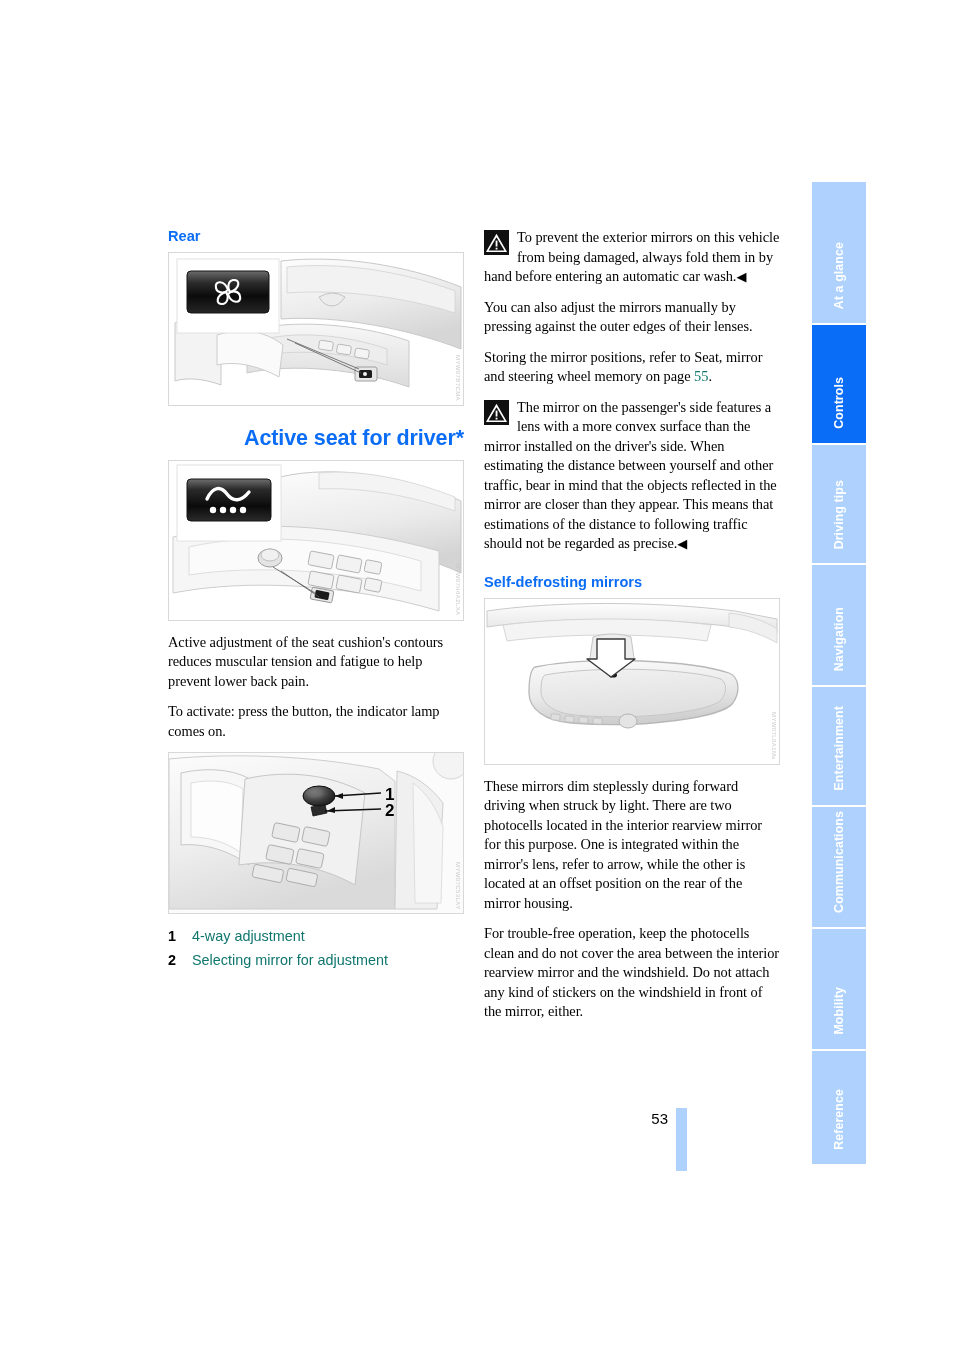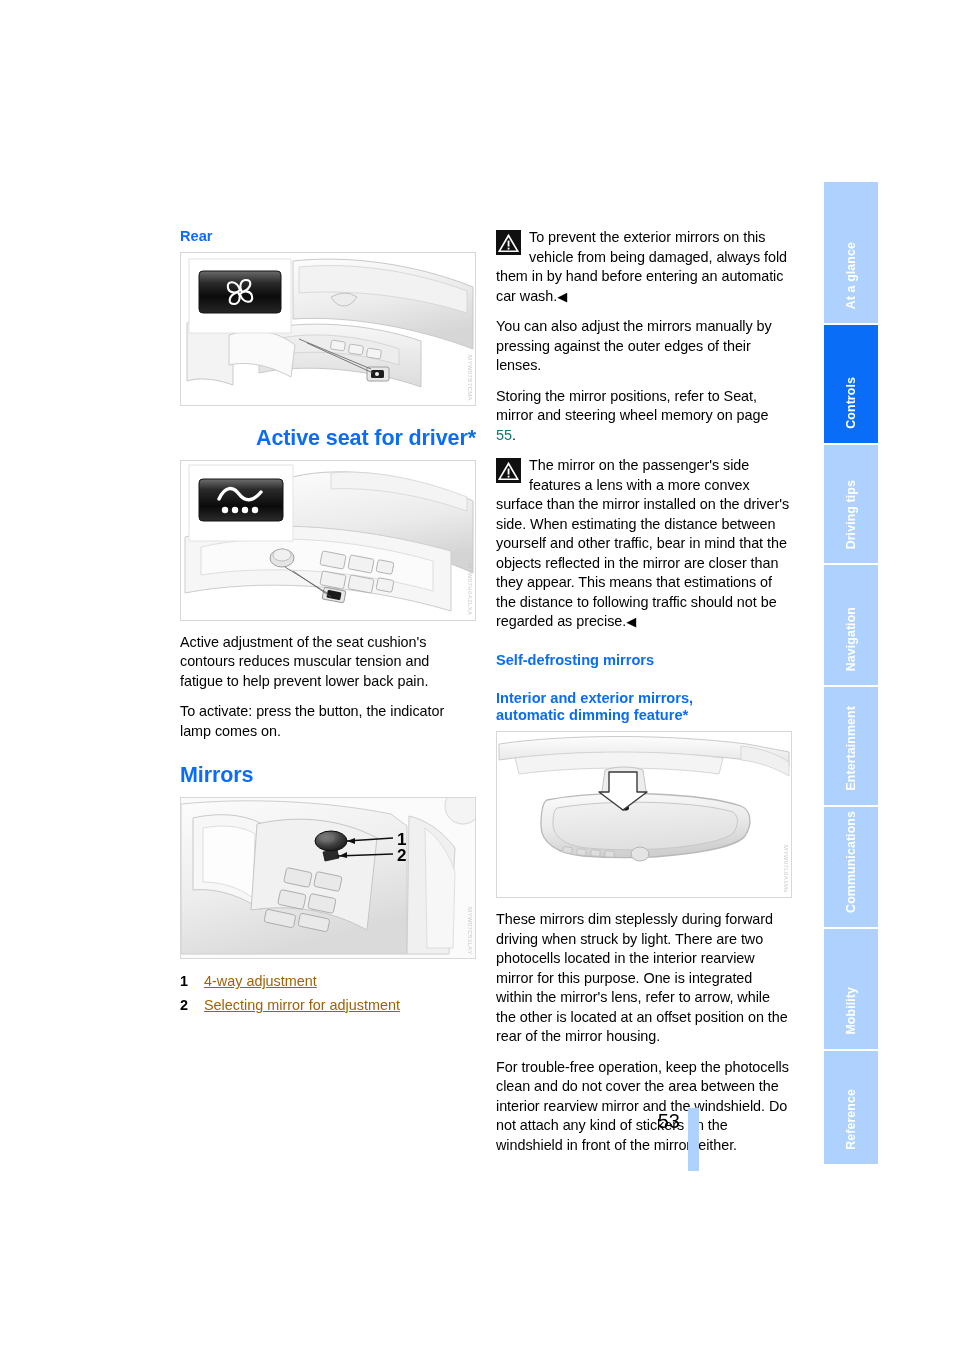--- a/index.html
+++ b/index.html
@@ -9,21 +9,21 @@
   }
   body {
     width: 954px;
     height: 1351px;
     position: relative;
     font-family: "Liberation Sans", sans-serif;
     overflow: hidden;
   }
   .page {
     position: absolute;
-    left: 12px; top: 0;
+    left: 0; top: 0;
     width: 818px;
     height: 1351px;
     background: #ffffff;
   }
 
   
   .col {
     position: absolute;
     top: 228px;
     width: 296px;
@@ -46,20 +46,21 @@
     color: #0b6df5;
     margin: 0 0 6px 0;
     line-height: 1.22;
   }
   p.body {
     font-size: 14.4px;
     color: #000000;
     margin: 0 0 11px 0;
     line-height: 1.355;
     letter-spacing: -0.05px;
+    font-family: Liberation Serif, serif;
   }
   p.body:last-child { margin-bottom: 0; }
 
   .warn-para {
     position: relative;
     padding-left: 0;
   }
   .warn-icon {
     float: left;
     width: 25px;
@@ -98,21 +99,21 @@
     display: flex;
     font-size: 14.4px;
     line-height: 1.5;
     margin-bottom: 2px;
   }
   .legend-num {
     font-weight: bold;
     width: 24px;
     flex: 0 0 24px;
   }
-  .legend-txt { color: #a16207; text-decoration: underline; }
+  .legend-txt { color: #0f766e; }
 
   
   .sidebar {
     position: absolute;
     left: 812px;
     top: 182px;
     width: 54px;
     height: 986px;
   }
   .tab {
@@ -137,21 +138,21 @@
   }
   .tab.active .tab-label { color: #ffffff; }
 
   
   .pagenum {
     position: absolute;
     left: 610px;
     top: 1110px;
     width: 58px;
     text-align: right;
-    font-size: 20px;
+    font-size: 15px;
     color: #000;
   }
   .pagebar {
     position: absolute;
     left: 676px;
     top: 1108px;
     width: 11px;
     height: 63px;
     background: #aed2fd;
   }
@@ -275,21 +276,20 @@
           <circle cx="4" cy="12" r="3.2" fill="#ffffff"></circle>
           <circle cx="14" cy="12" r="3.2" fill="#ffffff"></circle>
         </g>
       </svg>
       <div class="fig-wm">MYW07H6A2LXA</div>
     </div>
 
     <p class="body">Active adjustment of the seat cushion's contours reduces muscular tension and fatigue to help prevent lower back pain.</p>
     <p class="body">To activate: press the button, the indicator lamp comes on.</p>
 
-    <h2 class="sec-title" style="margin-top:22px;">Mirrors</h2>
 
 
     <div class="fig" style="height:160px;">
       <svg width="294" height="160" viewBox="0 0 294 160">
         <defs>
           <linearGradient id="doorG" x1="0" y1="0" x2="0.4" y2="1">
             <stop offset="0%" stop-color="#fcfcfc"></stop>
             <stop offset="55%" stop-color="#eeeeee"></stop>
             <stop offset="100%" stop-color="#dadada"></stop>
           </linearGradient>
@@ -374,24 +374,20 @@
         <polygon points="13,4 24,23 2,23" fill="#ffffff"></polygon>
         <polygon points="13,7.5 21.2,21.3 4.8,21.3" fill="#101010"></polygon>
         <rect x="12.1" y="11" width="1.9" height="6.2" fill="#ffffff"></rect>
         <rect x="12.1" y="18.4" width="1.9" height="1.9" fill="#ffffff"></rect>
       </svg>
       <span>The mirror on the passenger's side features a lens with a more convex surface than the mirror installed on the driver's side. When estimating the distance between yourself and other traffic, bear in mind that the objects reflected in the mirror are closer than they appear. This means that estimations of the distance to following traffic should not be regarded as precise.</span><span class="endmark">◀</span>
     </p>
 
     <h3 class="sub-title" style="margin-top:20px;">Self-defrosting mirrors</h3>
 
-    <h3 class="sub-title" style="margin-top:20px;">
-      <span>Interior and exterior mirrors,</span><br>
-      <span>automatic dimming feature*</span>
-    </h3>
 
     <div class="fig" style="height:165px;">
       <svg width="294" height="165" viewBox="0 0 294 165">
         <defs>
           <linearGradient id="headlinerG" x1="0" y1="0" x2="0" y2="1">
             <stop offset="0%" stop-color="#fdfdfd"></stop>
             <stop offset="100%" stop-color="#e4e4e4"></stop>
           </linearGradient>
           <linearGradient id="mirrorBodyG" x1="0" y1="0" x2="0.2" y2="1">
             <stop offset="0%" stop-color="#fbfbfb"></stop>

